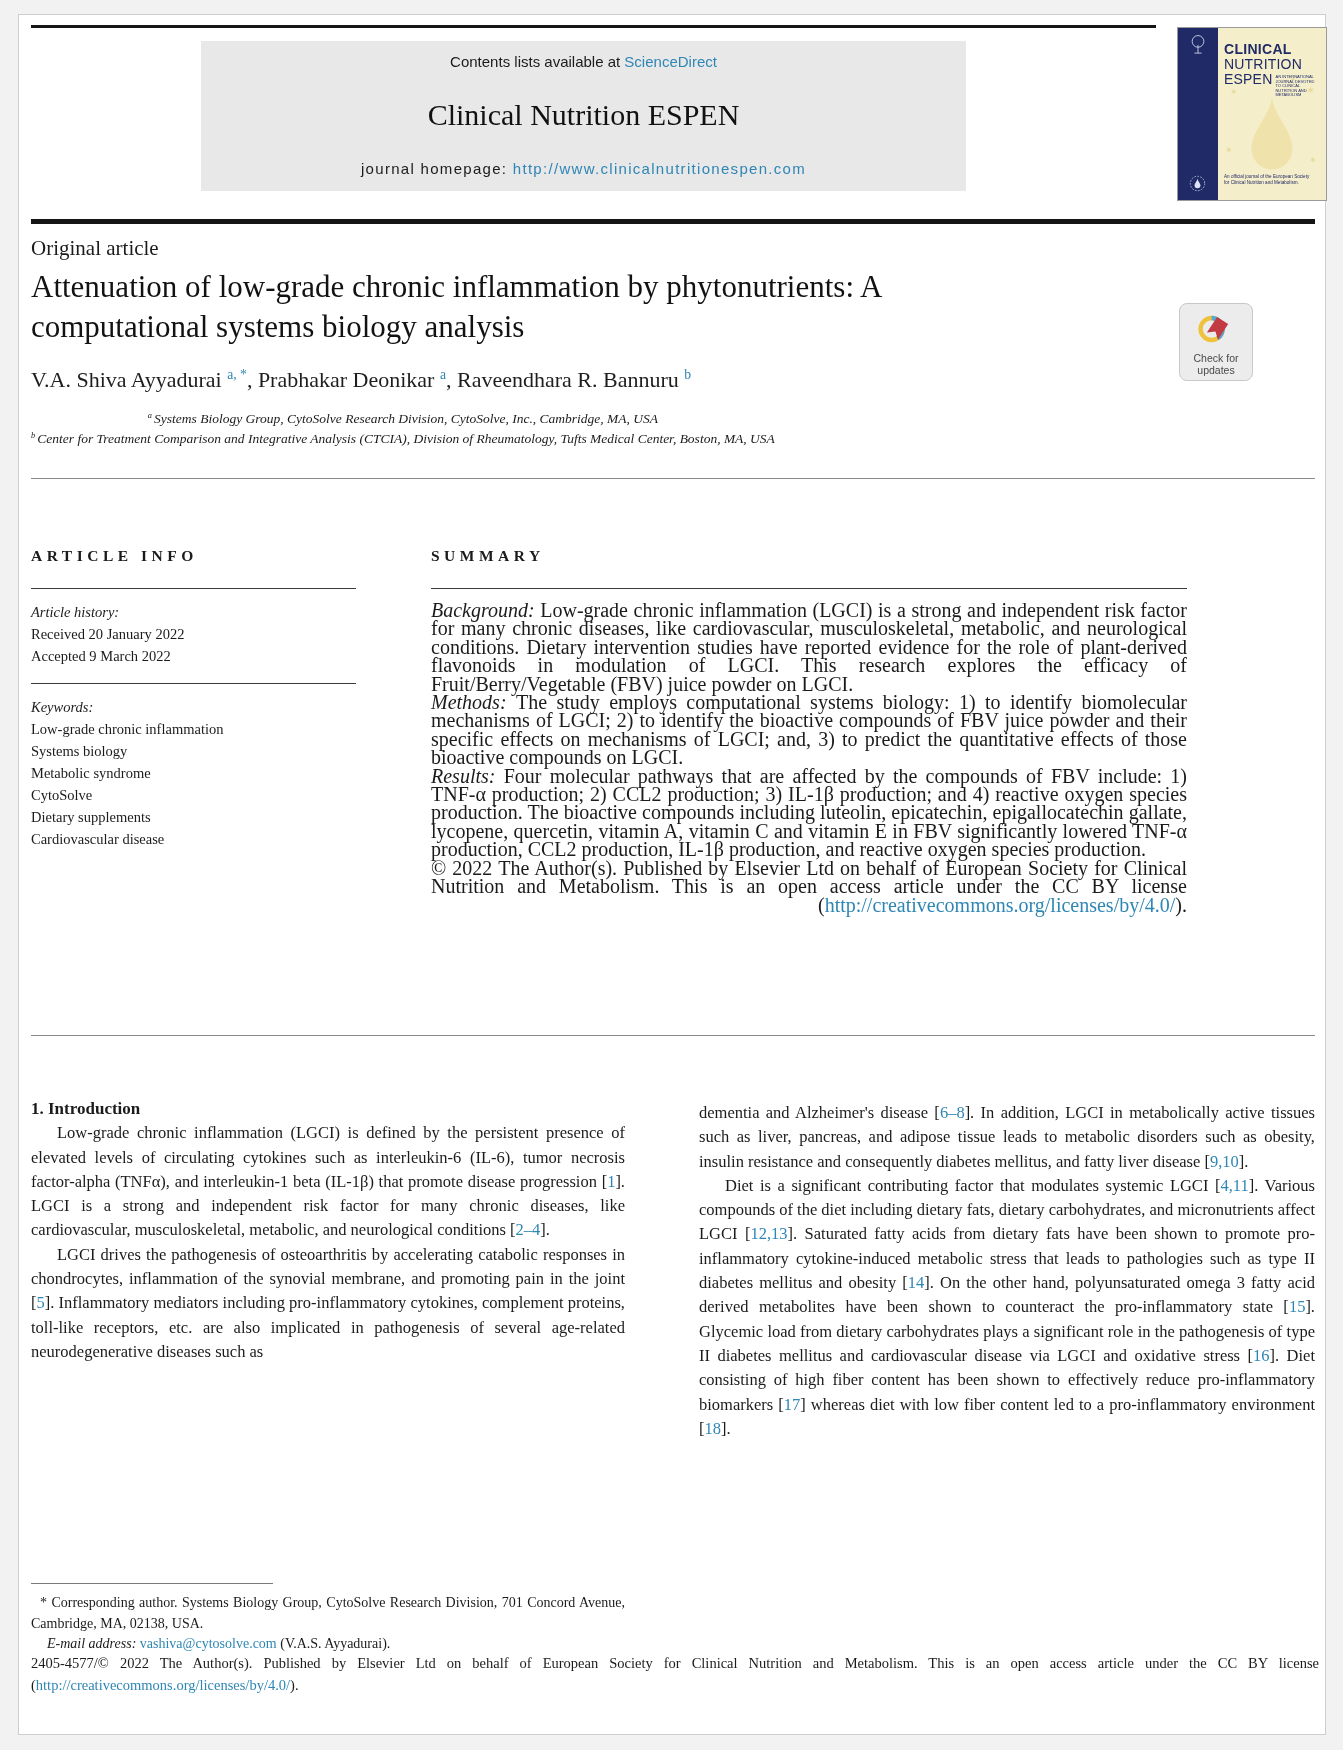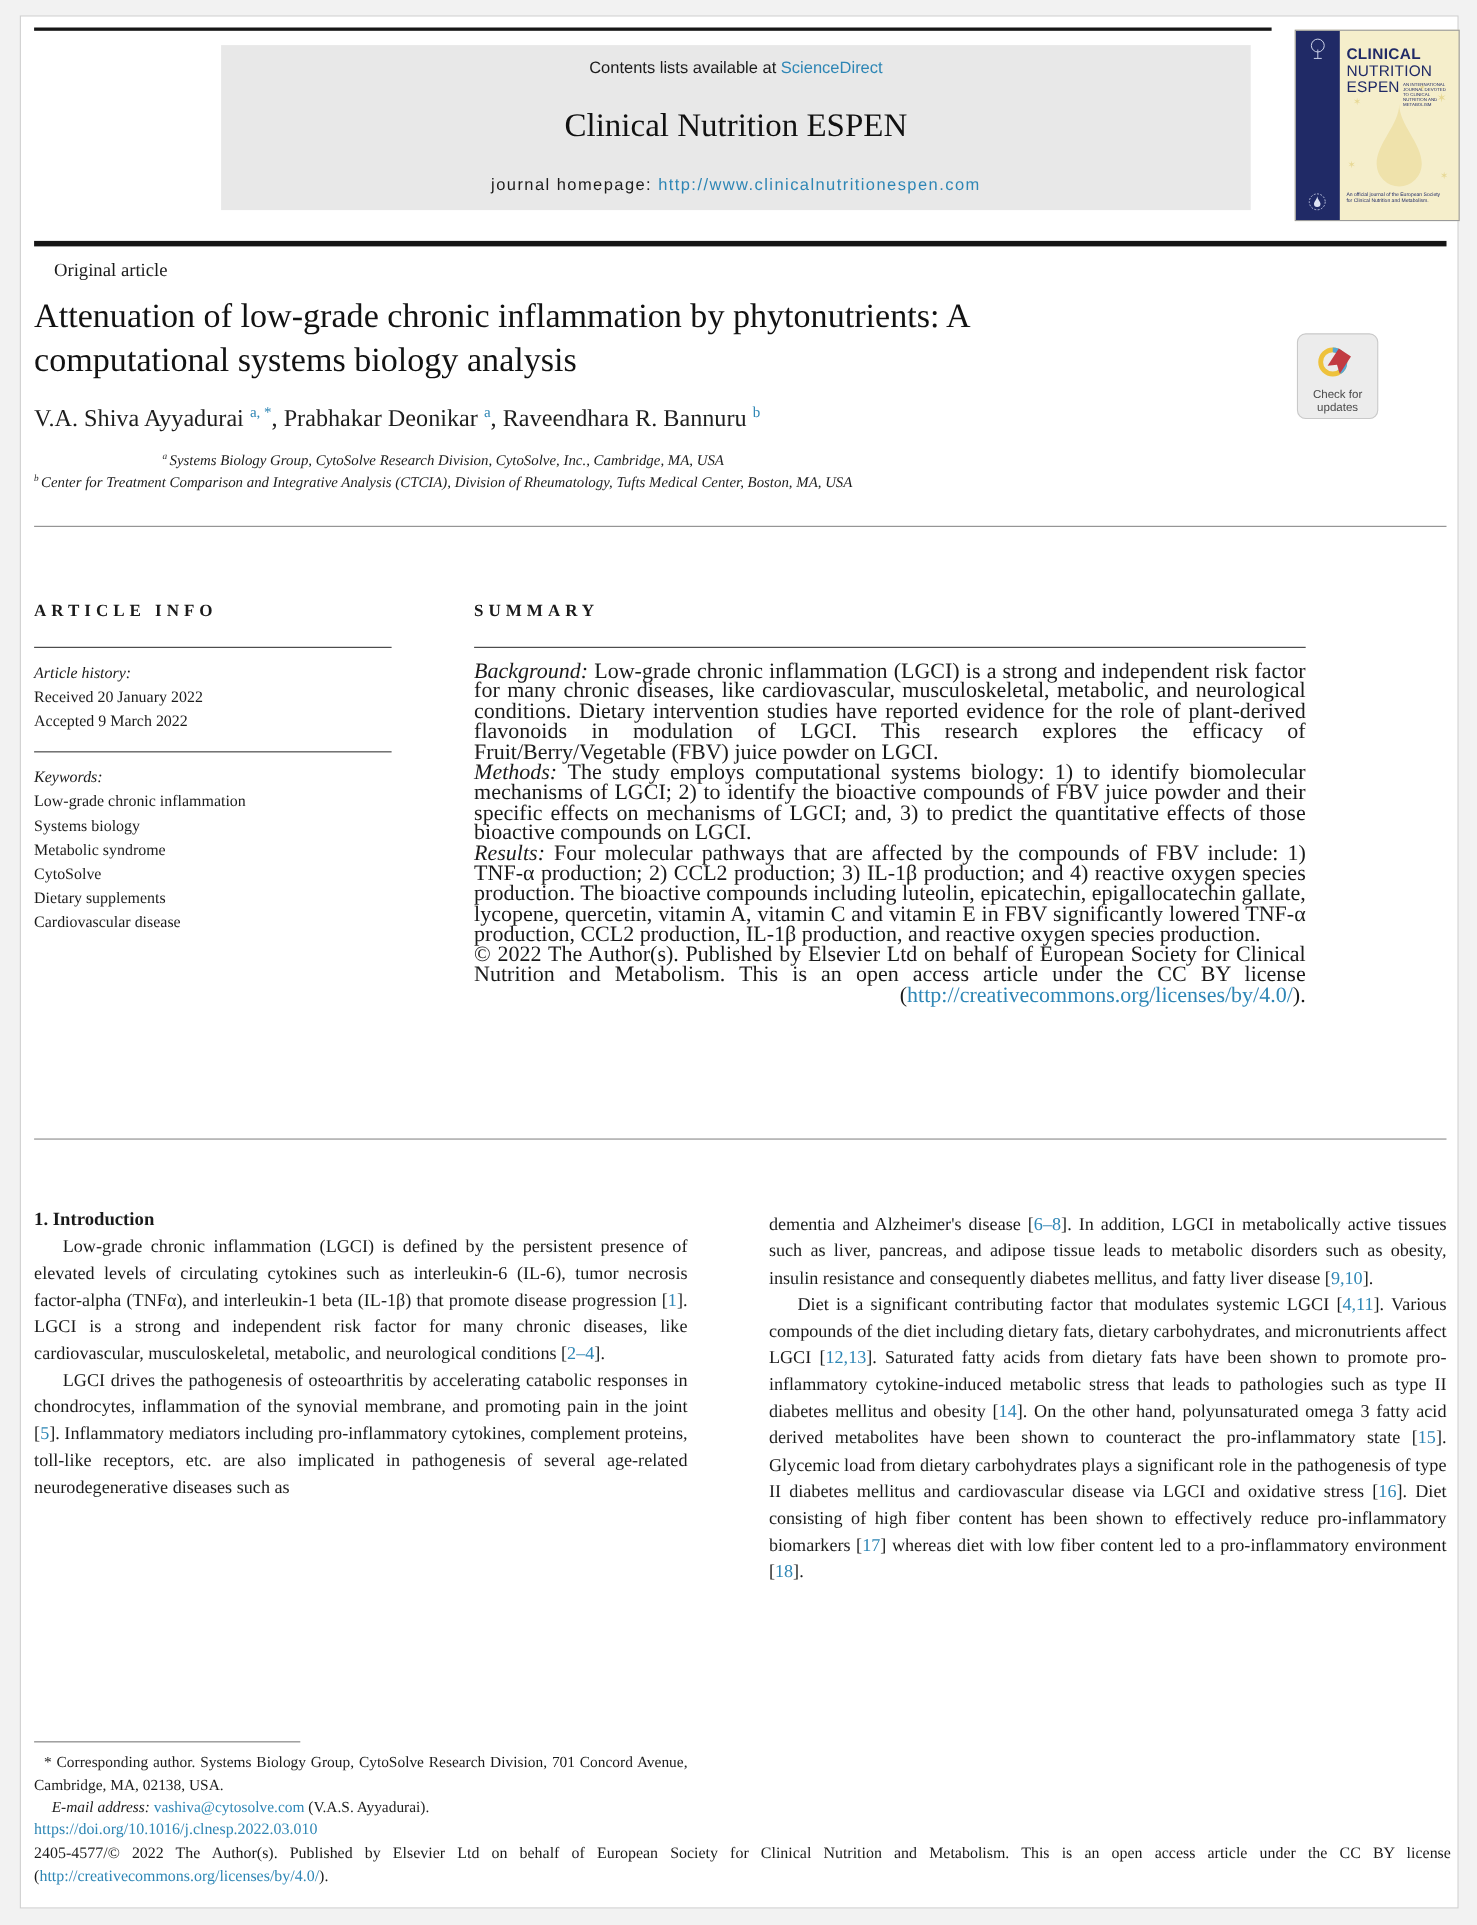--- a/index.html
+++ b/index.html
@@ -8,21 +8,21 @@
          font-family:"Liberation Serif","DejaVu Serif",serif;color:var(--text-dark,#1b1b1b);}
   .page{position:absolute;left:18px;top:14px;width:1308px;height:1721px;background:#ffffff;
         border:1px solid #cfcfcf;box-sizing:border-box;}
   .abs{position:absolute;}
 
   
   .top-rule{left:12px;top:10px;width:1125px;height:3px;background:#161616;}
   .elsevier-block{left:12px;top:24px;width:162px;height:168px;text-align:center;}
   .elsevier-wordmark{font-weight:bold;font-size:26px;letter-spacing:0.5px;color:var(--elsevier-orange,#ec7a23);
                      font-family:"Liberation Serif",serif;line-height:26px;}
-  .journal-panel{left:182px;top:26px;width:936px;height:150px;background:var(--panel-gray,#e8e8e8);
+  .journal-panel{left:182px;top:26px;width:765px;height:150px;background:var(--panel-gray,#e8e8e8);
                  display:flex;flex-direction:column;justify-content:space-between;
                  padding:12px 0 14px 0;box-sizing:border-box;text-align:center;}
   .sans{font-family:"Liberation Sans","DejaVu Sans",sans-serif;}
   .contents-line{font-size:15px;}
   .journal-title{font-size:30px;color:#111;}
   .homepage-line{font-size:15px;letter-spacing:1.3px;}
   .lnk{color:var(--link-blue,#2e86b5);}
   .it{font-style:italic;}
 
   
@@ -38,21 +38,21 @@
                   color:var(--cover-navy,#202a66);}
   .cover-tagline{position:absolute;left:46px;top:146px;font-size:4.6px;line-height:6px;
                  color:var(--cover-navy,#202a66);font-family:"Liberation Sans",sans-serif;}
   .cover-star{position:absolute;color:#e7d894;font-size:9px;line-height:9px;}
 
   
   .thick-rule{left:12px;top:204px;width:1284px;height:5px;background:#151515;}
   .thin-rule{background:#8a8a8a;height:1px;}
 
   
-  .article-type{left:30px;top:221px;font-size:17px;text-align:center;}
+  .article-type{left:12px;top:221px;font-size:21px;text-align:center;}
   .article-title{left:12px;top:252px;width:1030px;font-size:31px;line-height:40px;color:#121212;}
   .authors{left:12px;top:352px;font-size:22px;color:#1e1e1e;}
   .affiliations{left:12px;top:394px;font-size:13.5px;line-height:20px;font-style:italic;text-align:center;}
   sup{font-size:0.62em;line-height:0;vertical-align:super;}
 
   
   .badge{left:1160px;top:288px;width:74px;height:78px;background:#ececec;border:1px solid #c9c9c9;
          border-radius:8px;text-align:center;box-sizing:border-box;padding-top:6px;}
   .badge-text{font-size:10.5px;line-height:12px;color:#4a4a4a;font-family:"Liberation Sans",sans-serif;}
 
@@ -191,18 +191,17 @@
       <p class="indent"><span>Diet is a significant contributing factor that modulates systemic LGCI [</span><span class="lnk">4,11</span><span>]. Various compounds of the diet including dietary fats, dietary carbohydrates, and micronutrients affect LGCI [</span><span class="lnk">12,13</span><span>]. Saturated fatty acids from dietary fats have been shown to promote pro-inflammatory cytokine-induced metabolic stress that leads to pathologies such as type II diabetes mellitus and obesity [</span><span class="lnk">14</span><span>]. On the other hand, polyunsaturated omega 3 fatty acid derived metabolites have been shown to counteract the pro-inflammatory state [</span><span class="lnk">15</span><span>]. Glycemic load from dietary carbohydrates plays a significant role in the pathogenesis of type II diabetes mellitus and cardiovascular disease via LGCI and oxidative stress [</span><span class="lnk">16</span><span>]. Diet consisting of high fiber content has been shown to effectively reduce pro-inflammatory biomarkers [</span><span class="lnk">17</span><span>] whereas diet with low fiber content led to a pro-inflammatory environment [</span><span class="lnk">18</span><span>].</span></p>
     </div>
 
     <div class="abs thin-rule" style="left:12px;top:1568px;width:242px;background:#7a7a7a;"></div>
     <div class="abs footnote">
       <p style="text-indent:9px;"><span>* Corresponding author. Systems Biology Group, CytoSolve Research Division, 701 Concord Avenue, Cambridge, MA, 02138, USA.</span></p>
       <p style="text-indent:16px;"><span class="it">E-mail address: </span><span class="lnk">vashiva@cytosolve.com</span><span> (V.A.S. Ayyadurai).</span></p>
     </div>
 
     <div class="abs footer">
-      <p><span class="lnk">https://doi.org/10.1016/j.clnesp.2022.03.010</span></p>
       <p><span>2405-4577/© 2022 The Author(s). Published by Elsevier Ltd on behalf of European Society for Clinical Nutrition and Metabolism. This is an open access article under the CC BY license (</span><span class="lnk">http://creativecommons.org/licenses/by/4.0/</span><span>).</span></p>
     </div>
 
   </div>
 </div>
 
 </body></html>

